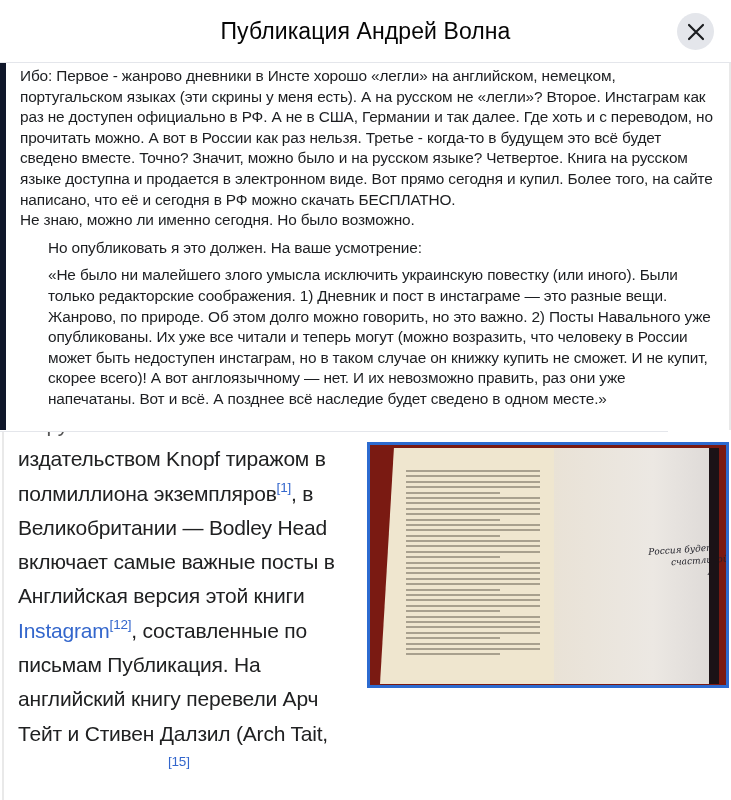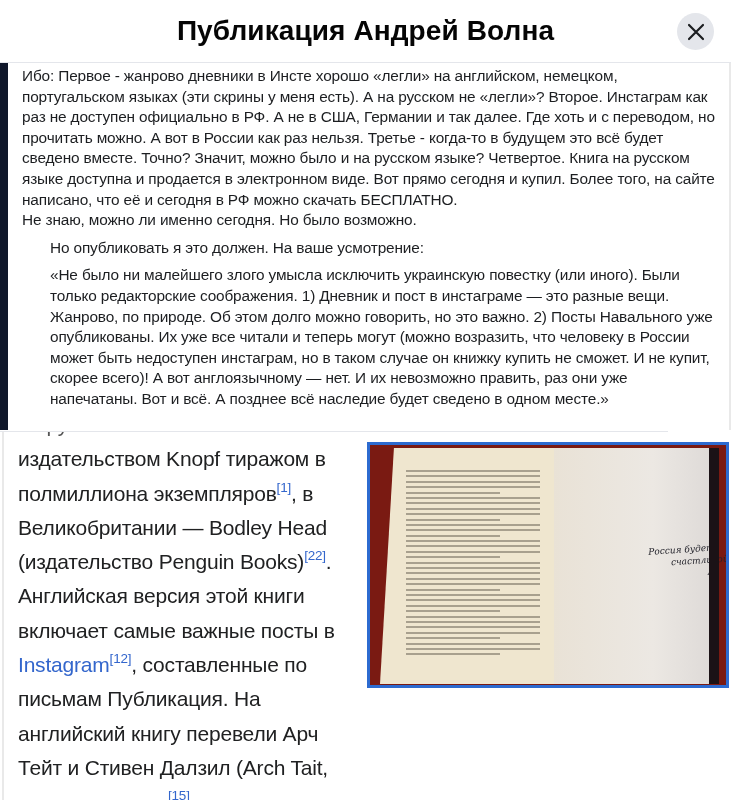--- a/index.html
+++ b/index.html
@@ -2,25 +2,25 @@
 <html><head>
 <meta charset="utf-8">
 <style>
   * { box-sizing: border-box; margin: 0; padding: 0; }
   html, body { width: 731px; height: 800px; overflow: hidden; background: #ffffff; }
   body { font-family: "Liberation Sans", sans-serif; color: #050505; position: relative; }
 
   .modal { position: absolute; left: 0; top: 0; width: 731px; height: 800px; background: #fff; border-radius: 10px 10px 0 0; overflow: hidden; }
 
   .header { position: relative; height: 63px; border-bottom: 1px solid #e4e6eb; display: flex; align-items: center; justify-content: center; }
-  .header-title { font-size: 28px; font-weight: bold; color: #050505; letter-spacing: 0.1px; }
+  .header-title { font-size: 23px; font-weight: normal; color: #050505; letter-spacing: 0.1px; }
   .close-btn { position: absolute; right: 17px; top: 13px; width: 37px; height: 37px; border-radius: 50%; background: #e4e6eb; display: flex; align-items: center; justify-content: center; cursor: pointer; }
   .close-btn svg { width: 18px; height: 18px; }
 
-  .post-body { position: absolute; left: 0; top: 63px; width: 731px; height: 367px; border-left: 8px solid #0f172a; border-right: 2px solid #e9e9e9; padding: 3px 14px 0 14px; }
+  .post-body { position: absolute; left: 0; top: 63px; width: 731px; height: 367px; border-left: 6px solid #0f172a; border-right: 2px solid #e9e9e9; padding: 3px 14px 0 14px; }
   .post-body p { font-size: 15.4px; line-height: 20.6px; color: #1c1e21; letter-spacing: -0.15px; }
   .post-body p.gap { margin-top: 7px; margin-left: 28px; }
 
   .attachment { position: absolute; left: 0; top: 431px; width: 668px; height: 369px; border-top: 1px solid #e4e6eb; }
 
   .wiki { position: absolute; left: 2px; top: 0; width: 362px; height: 369px; background: #fff; overflow: hidden; border-left: 2px solid #e9e9e9; }
   .wiki-text { position: absolute; left: 14px; top: -24px; width: 348px; font-size: 21px; line-height: 34.3px; color: #202122; letter-spacing: -0.2px; }
   .wiki-text .ln { display: block; white-space: nowrap; }
   .wiki-text sup { font-size: 13.5px; color: #3366cc; vertical-align: 9px; line-height: 0; }
   .wiki-text a { color: #3366cc; text-decoration: none; }
@@ -63,23 +63,22 @@
   </div>
 
   <div class="attachment">
 
     <div class="wiki">
       <div class="wiki-text">
         <span class="ln faded"><span>на русском в США</span></span>
         <span class="ln"><span>издательством Knopf тиражом в</span></span>
         <span class="ln"><span>полмиллиона экземпляров</span><sup>[1]</sup><span>, в</span></span>
         <span class="ln"><span>Великобритании — Bodley Head</span></span>
-        <span class="ln"><span>(издательство Penguin Books)</span><sup>[22]</sup><span>.</span></span>
+        <span class="ln"><span>включает самые важные посты в</span></span>
         <span class="ln"><span>Английская версия этой книги</span></span>
-        <span class="ln"><span>включает самые важные посты в</span></span>
         <span class="ln"><a>Instagram</a><sup>[12]</sup><span>, составленные по</span></span>
         <span class="ln"><span>письмам Публикация. На</span></span>
         <span class="ln"><span>английский книгу перевели Арч</span></span>
         <span class="ln"><span>Тейт и Стивен Далзил (Arch Tait,</span></span>
         <span class="ln" style="padding-left:150px"><sup>[15]</sup></span>
       </div>
     </div>
 
     <div class="photo1">
       <div class="book-spread">

